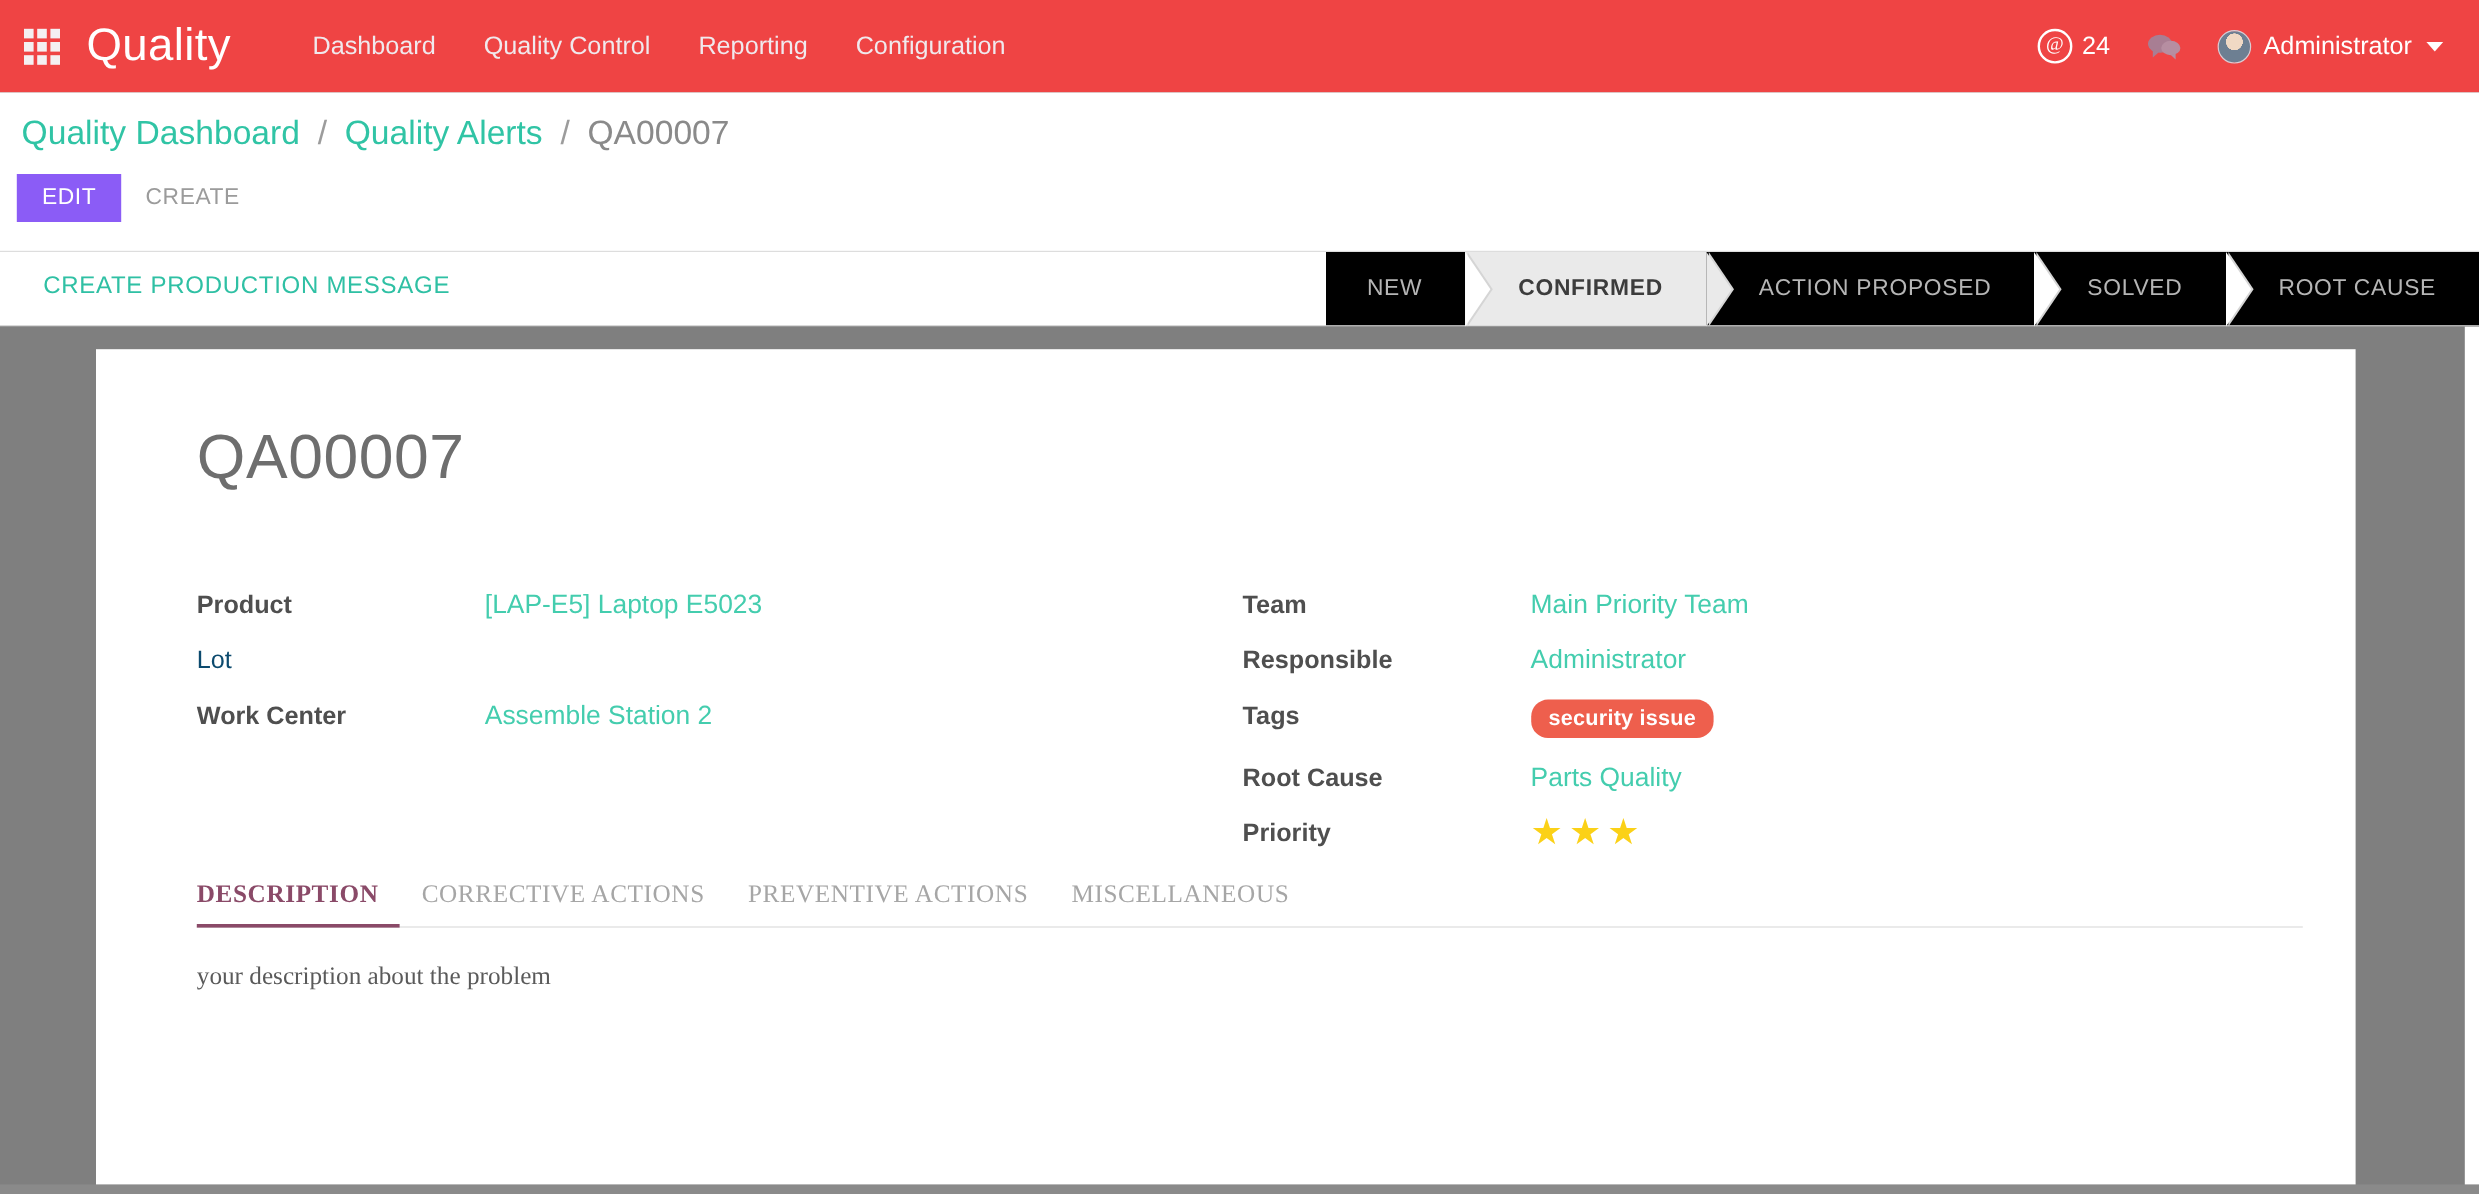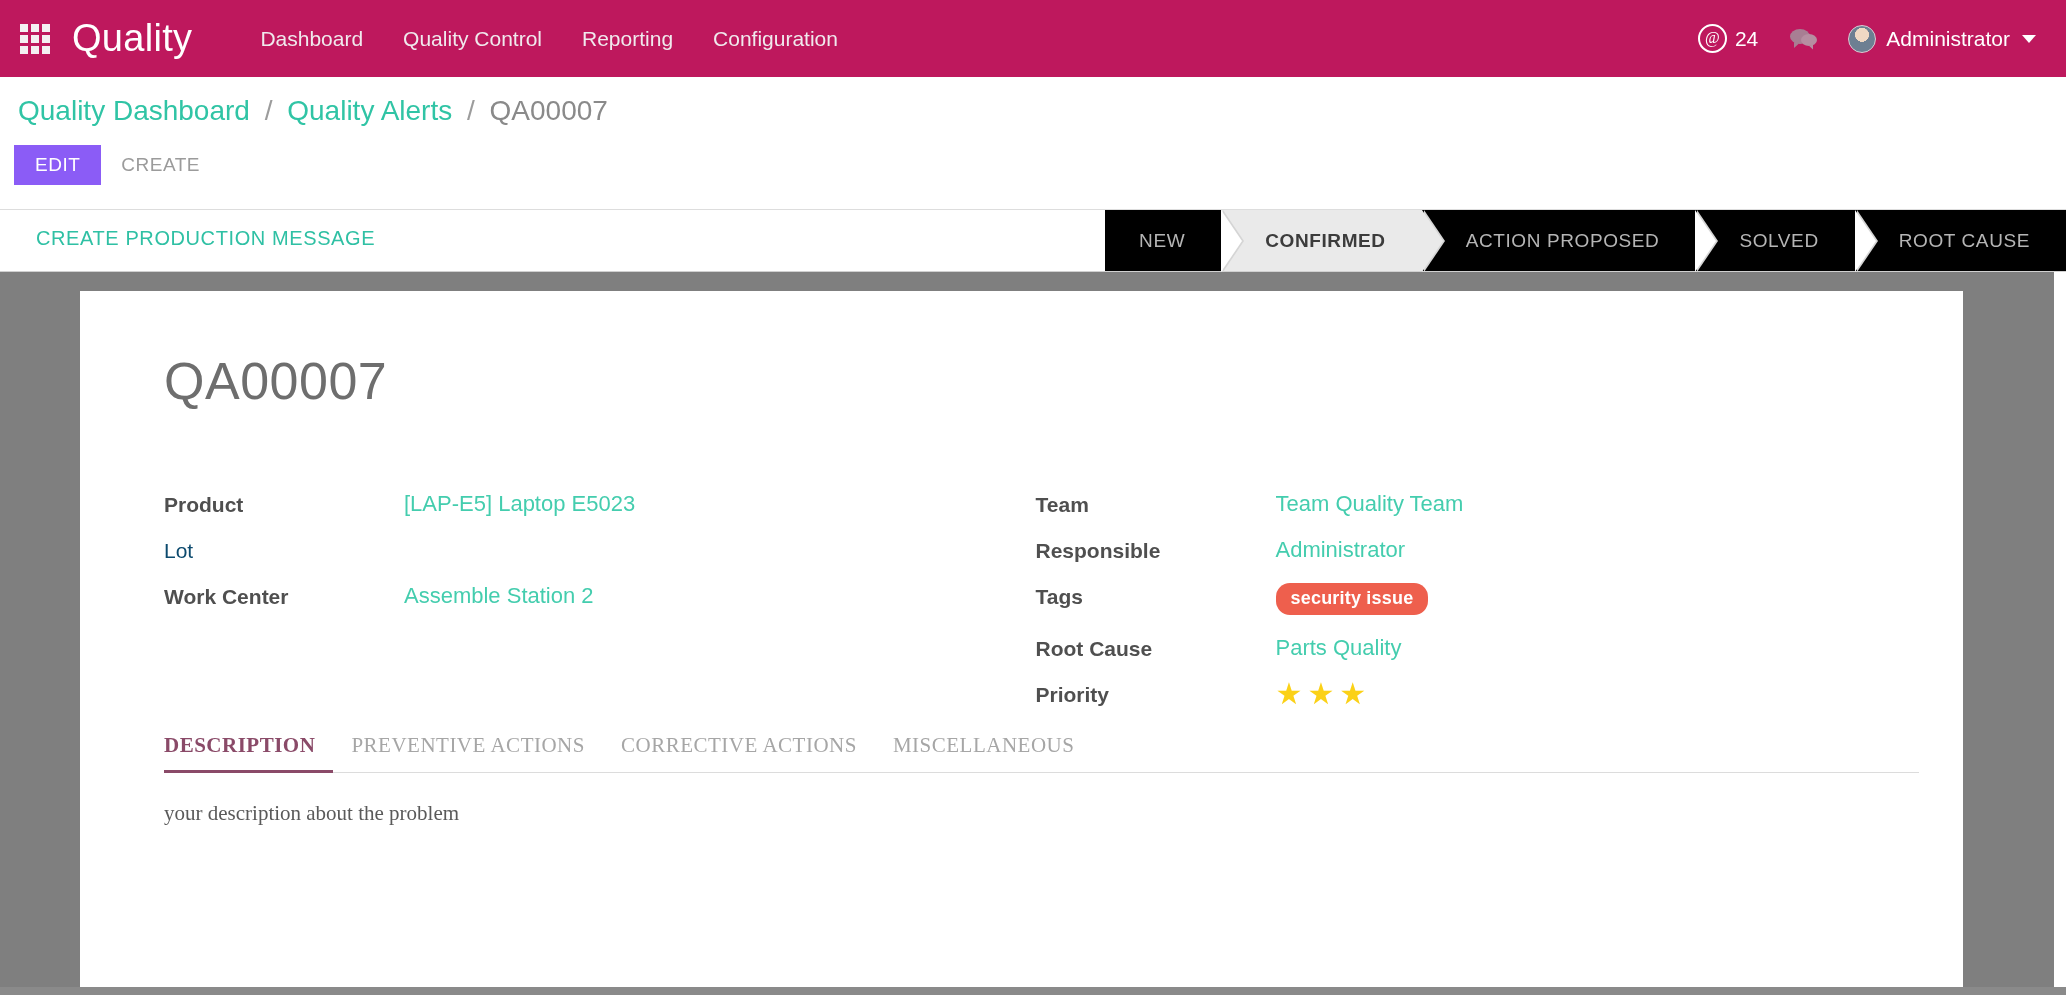--- a/index.html
+++ b/index.html
@@ -20,21 +20,21 @@
     height: 995px;
     background: #7f7f7f;
   }
 
   
   .navbar {
     position: absolute;
     top: 0; left: 0;
     width: 2066px;
     height: 77px;
-    background: #be185d;
+    background: #ef4444;
     display: flex;
     align-items: center;
     box-sizing: border-box;
     padding: 0 22px 0 14px;
   }
   .apps-icon {
     width: 34px;
     height: 30px;
     display: grid;
     grid-template-columns: repeat(3, 8px);
@@ -536,21 +536,21 @@
           </div>
           <div class="field-row">
             <div class="field-label">Work Center</div>
             <div class="field-value link">Assemble Station 2</div>
           </div>
         </div>
 
         <div class="group right">
           <div class="field-row">
             <div class="field-label">Team</div>
-            <div class="field-value link">Team Quality Team</div>
+            <div class="field-value link">Main Priority Team</div>
           </div>
           <div class="field-row">
             <div class="field-label">Responsible</div>
             <div class="field-value link">Administrator</div>
           </div>
           <div class="field-row">
             <div class="field-label">Tags</div>
             <div><span class="tag-badge">security issue</span></div>
           </div>
           <div class="field-row">
@@ -564,22 +564,22 @@
               <span class="star">★</span>
               <span class="star">★</span>
             </div>
           </div>
         </div>
       </div>
 
       <div class="notebook">
         <div class="tabs">
           <button class="tab active">DESCRIPTION</button>
+          <button class="tab">CORRECTIVE ACTIONS</button>
           <button class="tab">PREVENTIVE ACTIONS</button>
-          <button class="tab">CORRECTIVE ACTIONS</button>
           <button class="tab">MISCELLANEOUS</button>
         </div>
         <div class="tab-content">your description about the problem</div>
       </div>
 
     </div>
     <div class="bottom-strip"></div>
   </div>
 
 </div>

